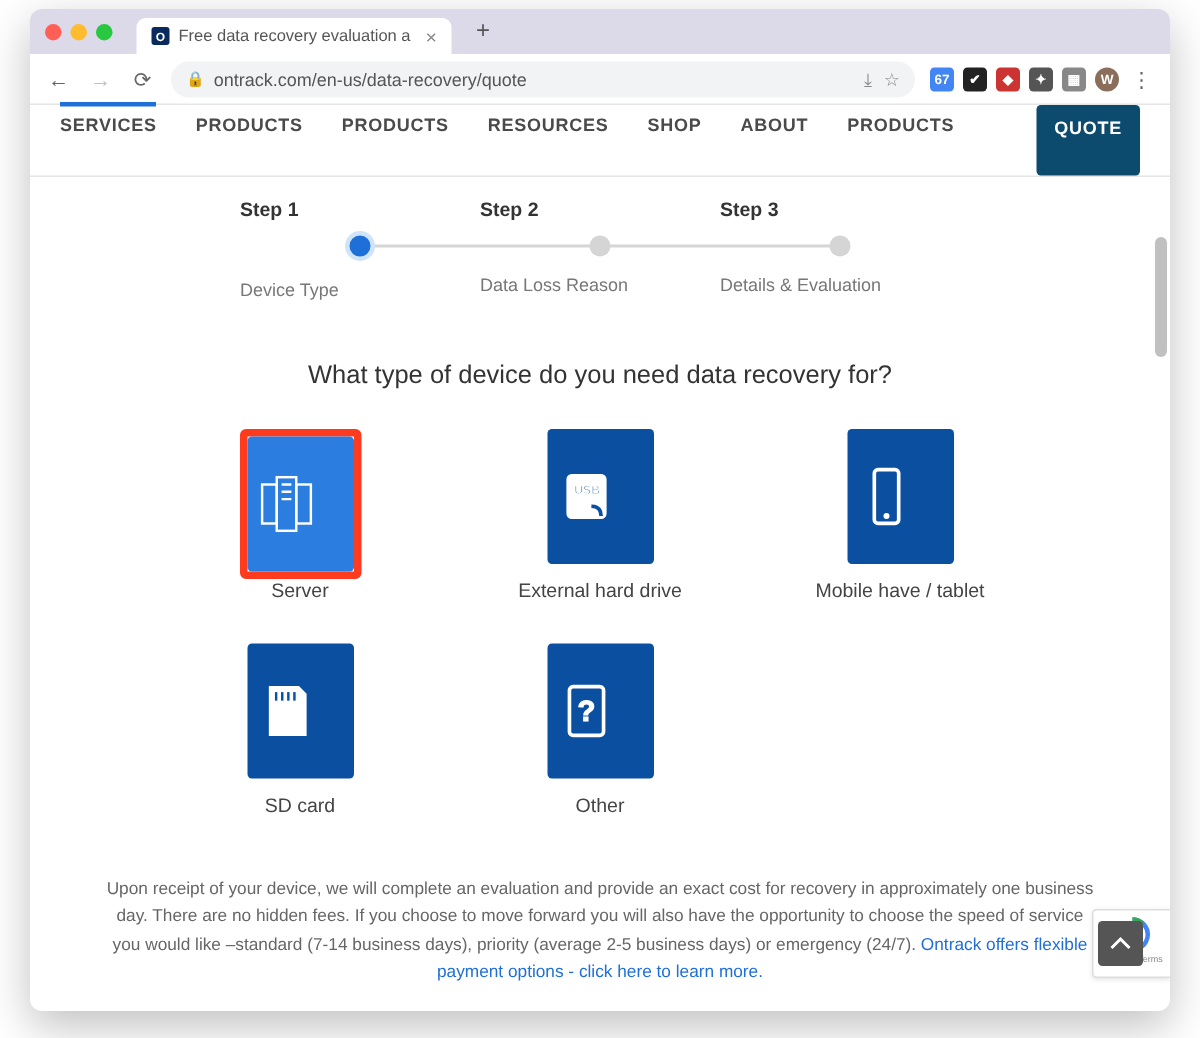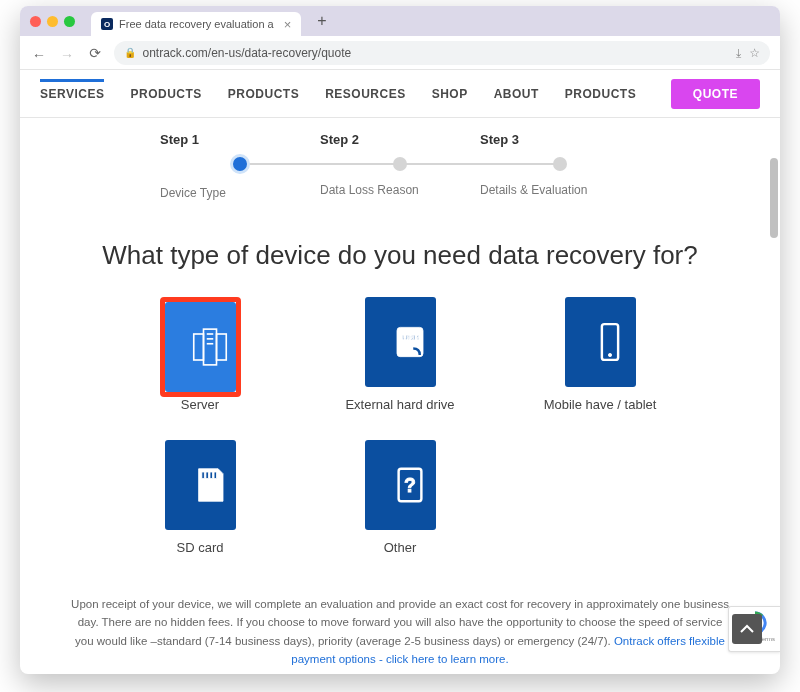--- a/index.html
+++ b/index.html
@@ -53,28 +53,28 @@
     .addr {
       flex:1; background:#f1f3f4; border-radius:14px; height:24px;
       display:flex; align-items:center; padding:0 10px; gap:6px;
       font-size:12px; color:#555;
     }
     .addr-lock { font-size:10px; }
     .ext-icons { display:flex; gap:6px; align-items:center; }
     .ext { width:16px; height:16px; border-radius:3px; display:flex;align-items:center;justify-content:center;font-size:9px;color:#fff;font-weight:bold; }
     .nav {
       height:48px; border-bottom:1px solid #e5e5e5;
-      display:flex; align-items:center; padding:0 20px; gap:26px;
+      display:flex; padding:0 20px; gap:26px;
       font-size:12px; font-weight:700; letter-spacing:0.5px; color:#4a4a4a;
     }
     .nav-item { cursor:pointer; padding:6px 0; }
     .nav-item.active { border-top:3px solid #1f6fd8; margin-top:-2px; padding-top:5px; }
     .quote-btn {
-      margin-left:auto; background:#d946ef; color:#fff;
-      padding:8px 22px; border-radius:3px; font-weight:700;
+      margin-left:auto; background:#0c4a6e; color:#fff;
+      padding:8px 12px; border-radius:3px; font-weight:700;
       font-size:12px; letter-spacing:0.5px;
     }
     .content { padding: 14px 40px 20px; text-align:center; position:relative; height: 556px; overflow: hidden;}
     .stepper {
       display:flex; justify-content:center; gap:0; margin-bottom:30px; position:relative;
       width:480px; margin:0 auto 40px;
     }
     .step { flex:1; text-align:left; position:relative; }
     .step-title { font-size:13px; font-weight:700; color:#333; margin-bottom:10px; }
     .step-dot {
@@ -82,30 +82,30 @@
       position:relative; z-index:2;
     }
     .step.active .step-dot { background:#1f6fd8; border:3px solid #cfe3f9; width:14px; height:14px; box-sizing:content-box; margin-top:-3px;}
     .step-label { font-size:12px; color:#777; }
     .step-line {
       position:absolute; top:31px; height:2px; background:#d5d5d5; z-index:1;
     }
     .line1 { left:17%; width:33%; }
     .line2 { left:50%; width:33%; }
     .question {
-      font-size:26px; color:#333; font-weight:500; margin:30px 0 26px;
+      font-size:17px; color:#333; font-weight:500; margin:30px 0 26px;
     }
     .cards {
       display:grid; grid-template-columns:repeat(3, 150px); gap:28px 50px;
       justify-content:center;
     }
     .card { cursor:pointer; }
     .card-icon {
       width:71px; height:90px; background:#0b4fa0; border-radius:3px;
-      margin:0 auto 10px; display:flex; align-items:center; justify-content:flex-end;
+      margin:0 auto 10px; display:flex; align-items:center; justify-content:flex-start;
     }
     .card.selected .card-icon-wrap {
       border:5px solid #ff3b1f; border-radius:4px; padding:0; display:inline-block;
     }
     .card.selected .card-icon { background:#2b7de0; margin:0;}
     .card-label { font-size:13px; color:#444; }
     .card svg { width:52px; height:52px; fill:#fff; stroke:#fff; }
     .fineprint {
       font-size:11.5px; color:#666; line-height:1.6; margin-top:40px;
       padding:0 10px;
@@ -152,20 +152,29 @@
     <span class="tb-icon" style="opacity:.4">→</span>
     <span class="tb-icon">⟳</span>
     <div class="addr">
       <span class="addr-lock">🔒</span>
       <span>ontrack.com/en-us/data-recovery/quote</span>
       <span class="addr-right">
         <span>⤓</span>
         <span>☆</span>
       </span>
     </div>
+    <div class="ext-icons">
+      <div class="ext" style="background:#4285f4">67</div>
+      <div class="ext" style="background:#222">✔</div>
+      <div class="ext" style="background:#c33">◆</div>
+      <div class="ext" style="background:#555">✦</div>
+      <div class="ext" style="background:#888">▦</div>
+      <div class="ext" style="background:#8a6d5a;border-radius:50%">W</div>
+      <span class="tb-icon">⋮</span>
+    </div>
   </div>
 
   <div class="nav">
     <span class="nav-item active">SERVICES</span>
     <span class="nav-item">PRODUCTS</span>
     <span class="nav-item">PRODUCTS</span>
     <span class="nav-item">RESOURCES</span>
     <span class="nav-item">SHOP</span>
     <span class="nav-item">ABOUT</span>
     <span class="nav-item">PRODUCTS</span>

